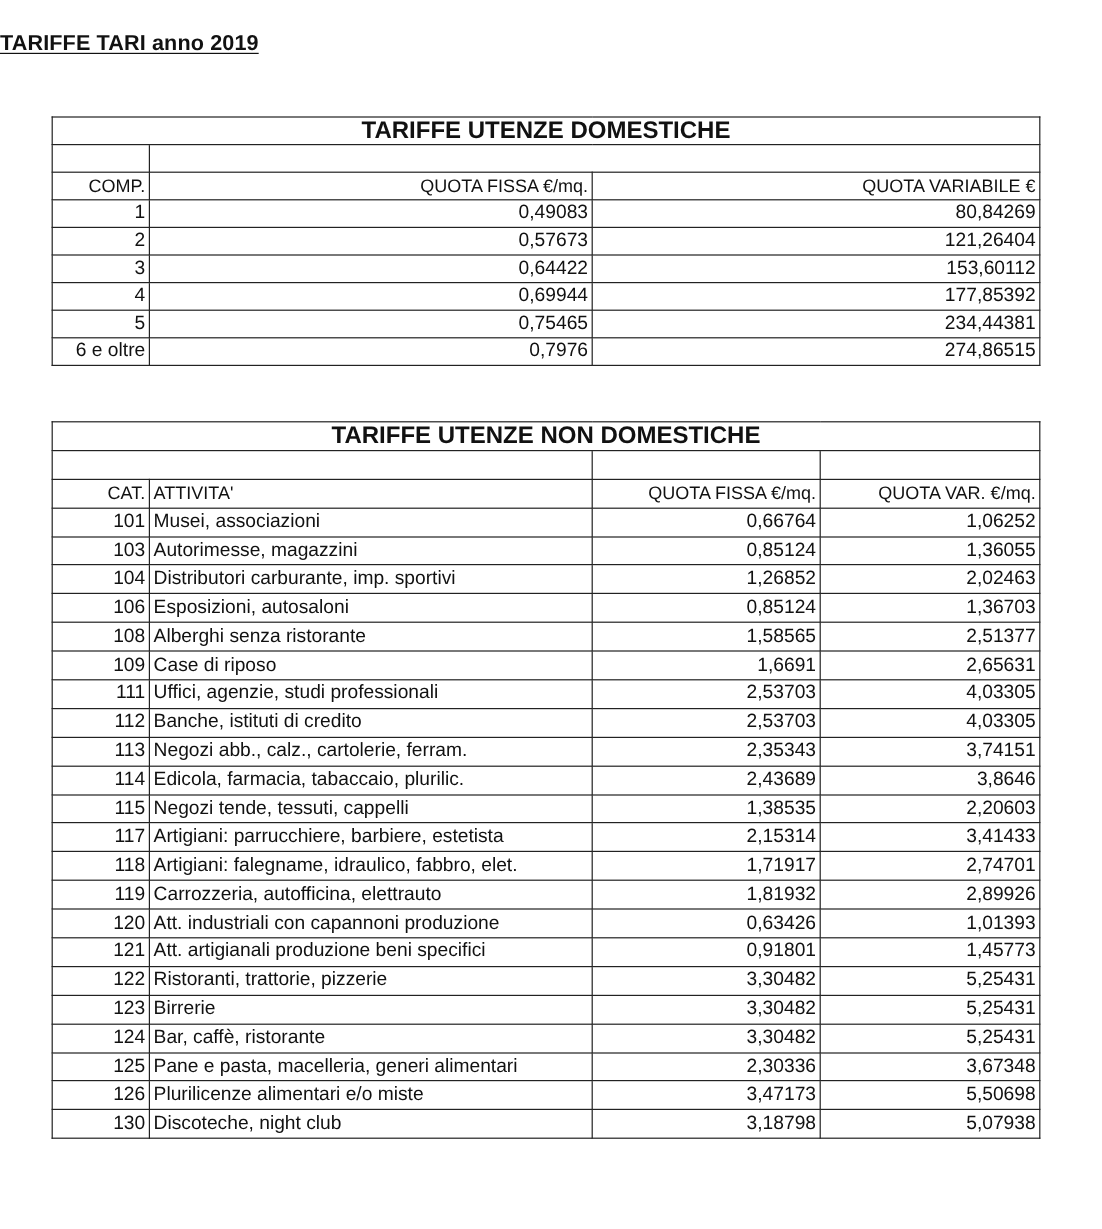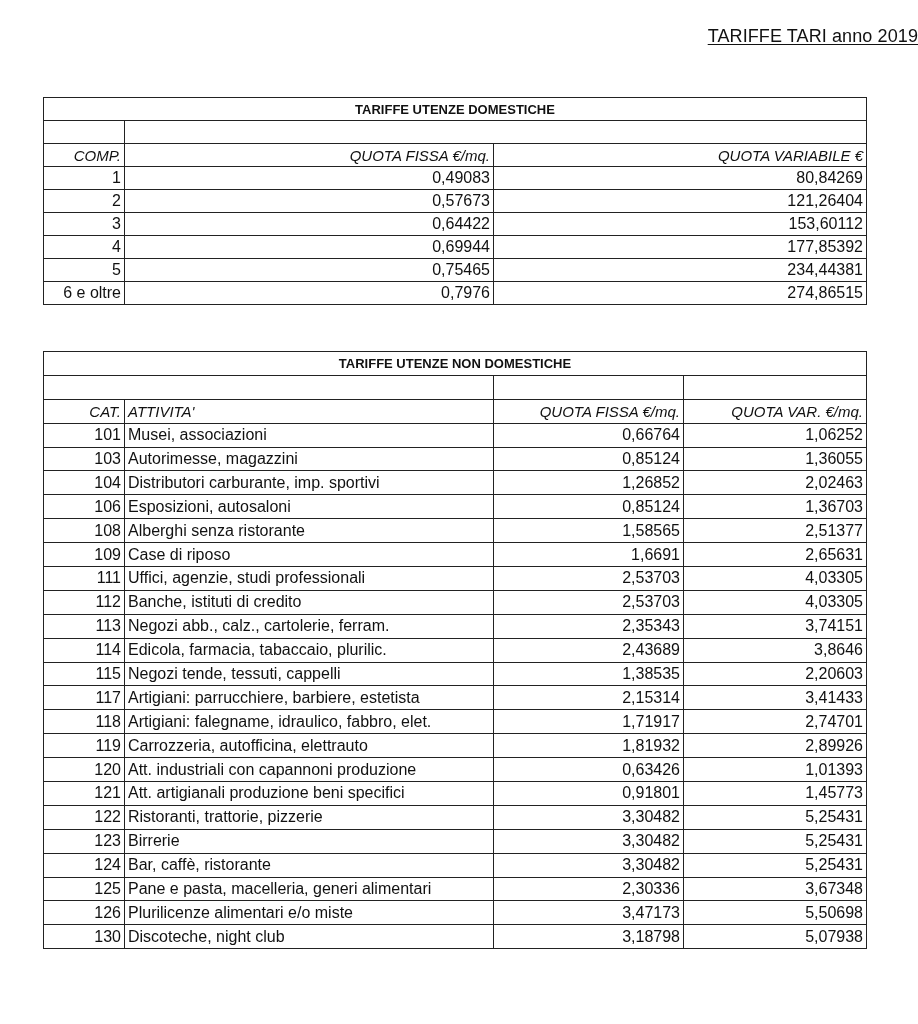--- a/index.html
+++ b/index.html
@@ -13,22 +13,22 @@
     position: relative;
     font-family: "Liberation Sans", sans-serif;
     color: #111111;
     overflow: hidden;
   }
   .doc-title {
     position: absolute;
     top: 26px;
     left: 0;
     width: 918px;
-    text-align: right;
-    font-weight: normal;
+    text-align: left;
+    font-weight: bold;
     font-size: 18px;
     text-decoration: underline;
     text-underline-offset: 2px;
     letter-spacing: 0.1px;
   }
   table.tariffs {
     position: absolute;
     border-collapse: collapse;
     table-layout: fixed;
     font-size: 16px;
@@ -40,24 +40,23 @@
     overflow: hidden;
     line-height: 1;
   }
   #table-dom { left: 43px; top: 97px; width: 823px; }
   #table-dom tr { height: 23px; }
   #table-nondom { left: 43px; top: 351px; width: 823px; padding-left: 19px; }
   #table-nondom tr { height: 23.9px; }
   td.section-title {
     text-align: center;
     font-weight: bold;
-    font-size: 13px;
+    font-size: 20px;
   }
   td.hdr {
-    font-style: italic;
     font-size: 15px;
   }
   td.num { text-align: right; }
   td.txt { text-align: left; padding-left: 2px; }
   td.empty { }
 </style>
 </head>
 <body>
 
 <div class="doc-title">TARIFFE TARI anno 2019</div>

